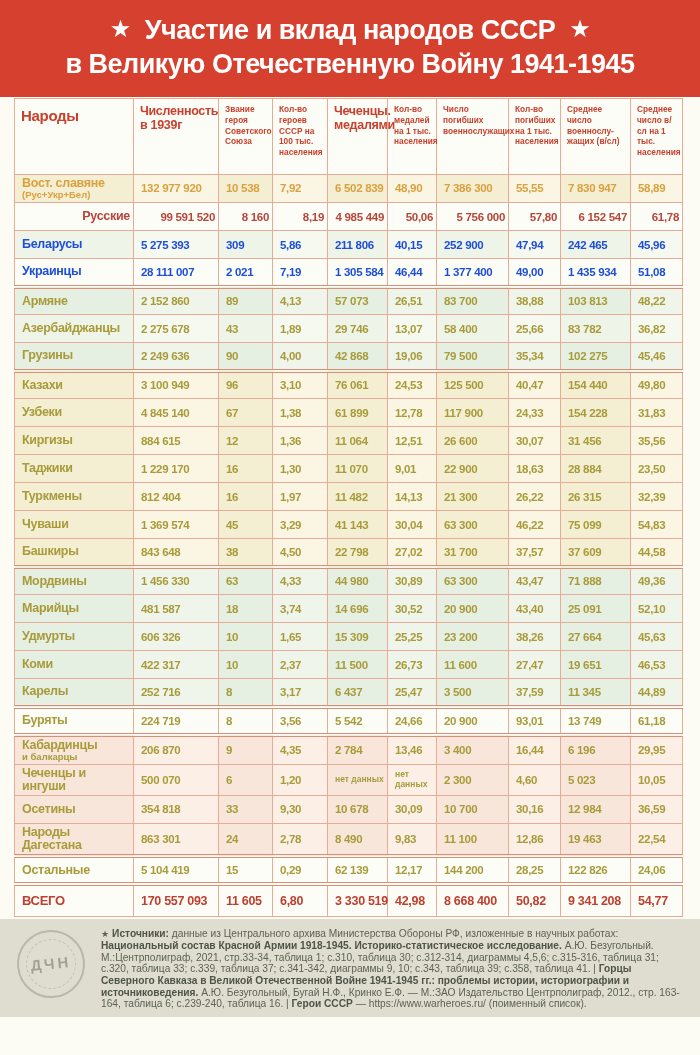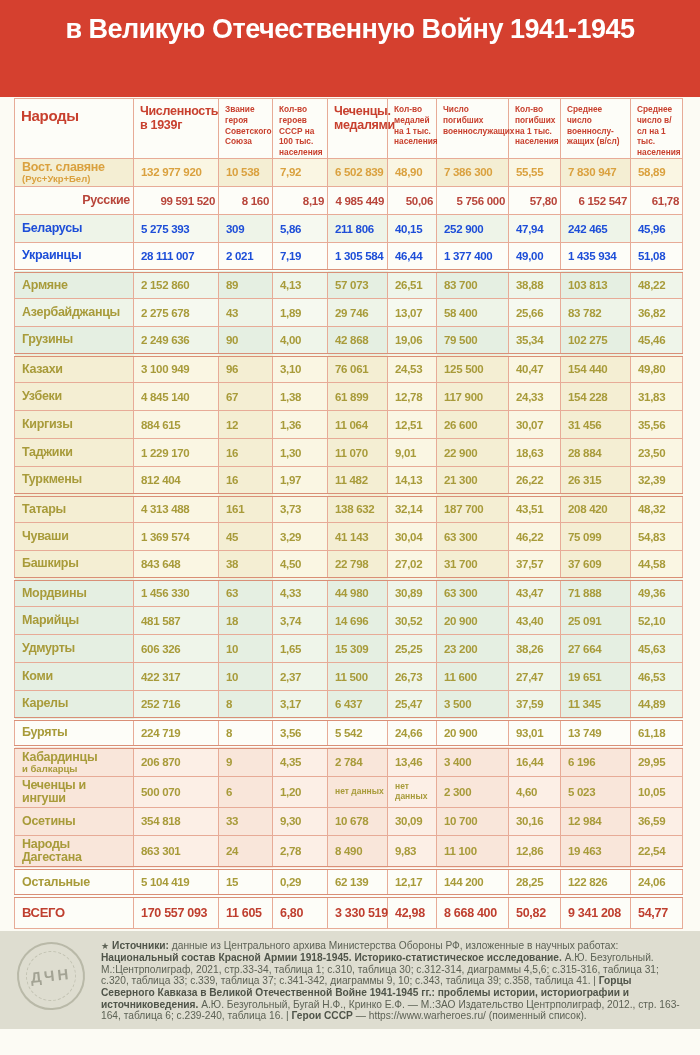--- a/index.html
+++ b/index.html
@@ -20,21 +20,21 @@
   .banner .star { font-size:24px; vertical-align:2px; margin:0 14px; }
 
   
   .table-wrap { padding:1px 18px 0 14px; }
   table { border-collapse:collapse; table-layout:fixed; width:668px; border:1.5px solid #d98f77; }
   th, td { border:1px solid #e7ab97; }
 
   thead th {
     background:#fdfdf8; color:#c8402e;
     vertical-align:top; text-align:left;
-    padding:5px 2px 0 6px;
+    padding:5px 2px 16px 6px;
     font-size:8.3px; line-height:1.3; font-weight:bold;
     height:57px;
   }
   thead th.big { font-size:12.5px; line-height:1.15; letter-spacing:-0.3px; }
   thead th.first { font-size:15px; padding-top:8px; }
 
   tbody td {
     height:28px; vertical-align:middle; text-align:left;
     padding:2px 3px 2px 7px;
     font-weight:bold; font-size:11.5px; letter-spacing:-0.3px;
@@ -83,20 +83,21 @@
   }
   .stamp::before {
     content:""; position:absolute; inset:7px;
     border:1px dashed #c2c2b2; border-radius:50%;
   }
 </style>
 </head>
 <body>
 
 <div class="banner">
+  <div class="line"><span class="star">★</span><span>Участие и вклад народов СССР</span><span class="star">★</span></div>
   <div class="line">в Великую Отечественную Войну 1941-1945</div>
 </div>
 
 <div class="table-wrap">
   <table>
     <colgroup>
       <col style="width:119px">
         <col style="width:85px">
         <col style="width:54px">
         <col style="width:55px">
@@ -284,34 +285,20 @@
           <td>812 404</td>
           <td>16</td>
           <td>1,97</td>
           <td>11 482</td>
           <td>14,13</td>
           <td>21 300</td>
           <td>26,22</td>
           <td>26 315</td>
           <td>32,39</td>
         </tr>
-        <tr class="cream olive gstart">
-          <td class="name">
-            <div>Татары</div>
-          </td>
-          <td>4 313 488</td>
-          <td>161</td>
-          <td>3,73</td>
-          <td>138 632</td>
-          <td>32,14</td>
-          <td>187 700</td>
-          <td>43,51</td>
-          <td>208 420</td>
-          <td>48,32</td>
-        </tr>
         <tr class="cream olive">
           <td class="name">
             <div>Чуваши</div>
           </td>
           <td>1 369 574</td>
           <td>45</td>
           <td>3,29</td>
           <td>41 143</td>
           <td>30,04</td>
           <td>63 300</td>

